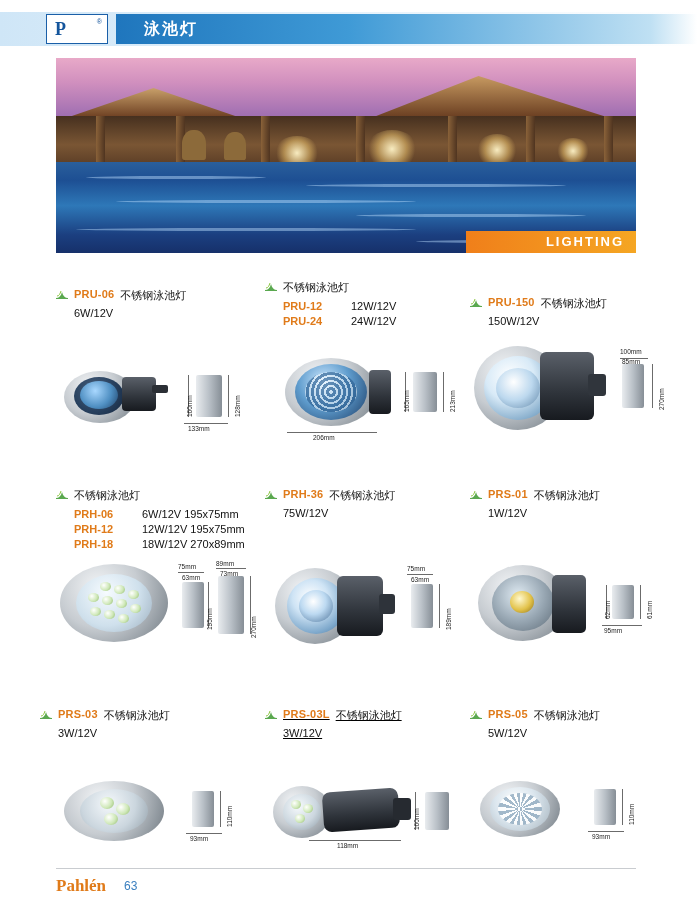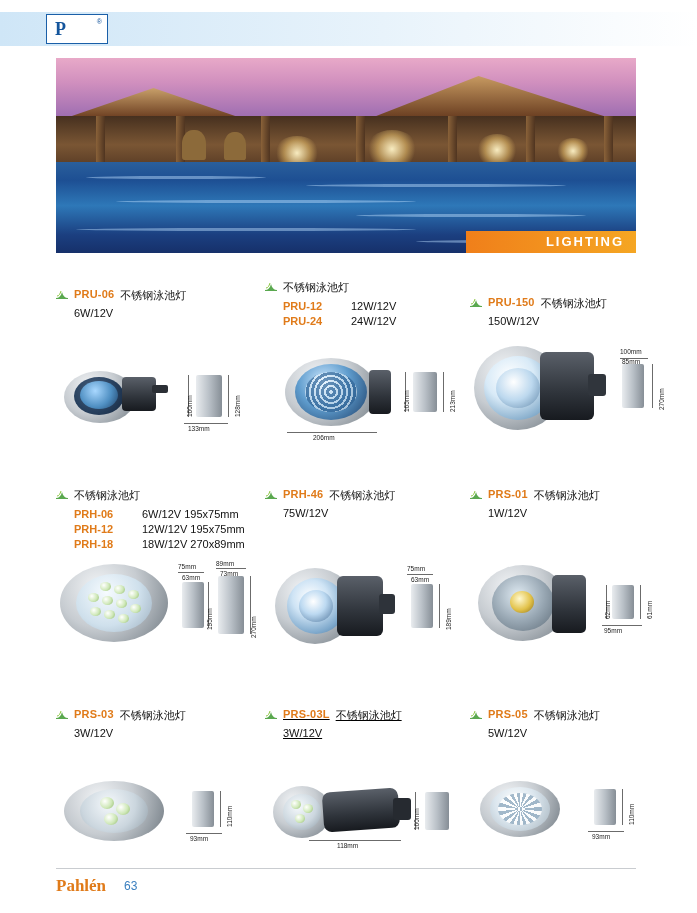--- a/index.html
+++ b/index.html
@@ -286,20 +286,23 @@
 </style>
 </head>
 <body>
 
 <div class="header">
   <div class="header-band"></div>
   <div class="header-logo-box">
     <div class="header-logo-mark">P</div>
     <div class="header-logo-r">®</div>
   </div>
+  <div class="header-title-bar">
+    <div class="header-title">泳池灯</div>
+  </div>
 </div>
 
 <div class="hero">
   <div class="hero-sky"></div>
   <div class="hero-roof hero-roof-l"></div>
   <div class="hero-roof hero-roof-r"></div>
   <div class="hero-deck"></div>
 
   <div class="hero-pillar" style="left:40px;"></div>
   <div class="hero-pillar" style="left:120px;"></div>
@@ -471,21 +474,21 @@
   <div class="dim-line" style="left:194px; top:16px; width:1px; height:58px;"></div>
   <div class="dim-txt vert" style="left:194px; top:78px;">270mm</div>
 </div>
 
 <div class="grid-item" style="left:265px; top:488px; width:190px;">
   <div class="head-row">
     <svg class="leaf-icon" viewBox="0 0 12 10">
       <path d="M0,8 C3,8 5,6 6,2 C7,6 9,8 12,8 L12,9 L0,9 Z" fill="#5aa84f"></path>
       <path d="M1,6 C3,6 4,4 5,1" stroke="#8cc63f" stroke-width="1" fill="none"></path>
     </svg>
-    <span class="code">PRH-46</span>
+    <span class="code">PRH-36</span>
     <span class="cn">不锈钢泳池灯</span>
   </div>
   <div class="spec">75W/12V</div>
 </div>
 
 <div class="img-area" style="left:265px; top:560px; width:200px; height:100px;">
   <div class="fx ring" style="left:10px; top:8px; width:80px; height:76px;"></div>
   <div class="fx lens" style="left:22px; top:18px; width:58px; height:56px;"></div>
   <div class="fx" style="left:34px; top:30px; width:34px; height:32px; border-radius:50%; background:radial-gradient(circle at 42% 36%, #ffffff 0%, #bcd9f1 45%, #4a7198 100%);"></div>
   <div class="fx body-dark" style="left:72px; top:16px; width:46px; height:60px; border-radius:6px;"></div>
@@ -519,21 +522,21 @@
 
   <div class="fx side-view" style="left:142px; top:30px; width:22px; height:34px;"></div>
   <div class="dim-line" style="left:136px; top:30px; width:1px; height:34px;"></div>
   <div class="dim-txt vert" style="left:134px; top:64px;">62mm</div>
   <div class="dim-line" style="left:170px; top:30px; width:1px; height:34px;"></div>
   <div class="dim-txt vert" style="left:176px; top:64px;">61mm</div>
   <div class="dim-line" style="left:132px; top:70px; width:40px; height:1px;"></div>
   <div class="dim-txt" style="left:134px; top:72px;">95mm</div>
 </div>
 
-<div class="grid-item" style="left:56px; top:708px; width:190px;">
+<div class="grid-item" style="left:40px; top:708px; width:190px;">
   <div class="head-row">
     <svg class="leaf-icon" viewBox="0 0 12 10">
       <path d="M0,8 C3,8 5,6 6,2 C7,6 9,8 12,8 L12,9 L0,9 Z" fill="#5aa84f"></path>
       <path d="M1,6 C3,6 4,4 5,1" stroke="#8cc63f" stroke-width="1" fill="none"></path>
     </svg>
     <span class="code">PRS-03</span>
     <span class="cn">不锈钢泳池灯</span>
   </div>
   <div class="spec">3W/12V</div>
 </div>

